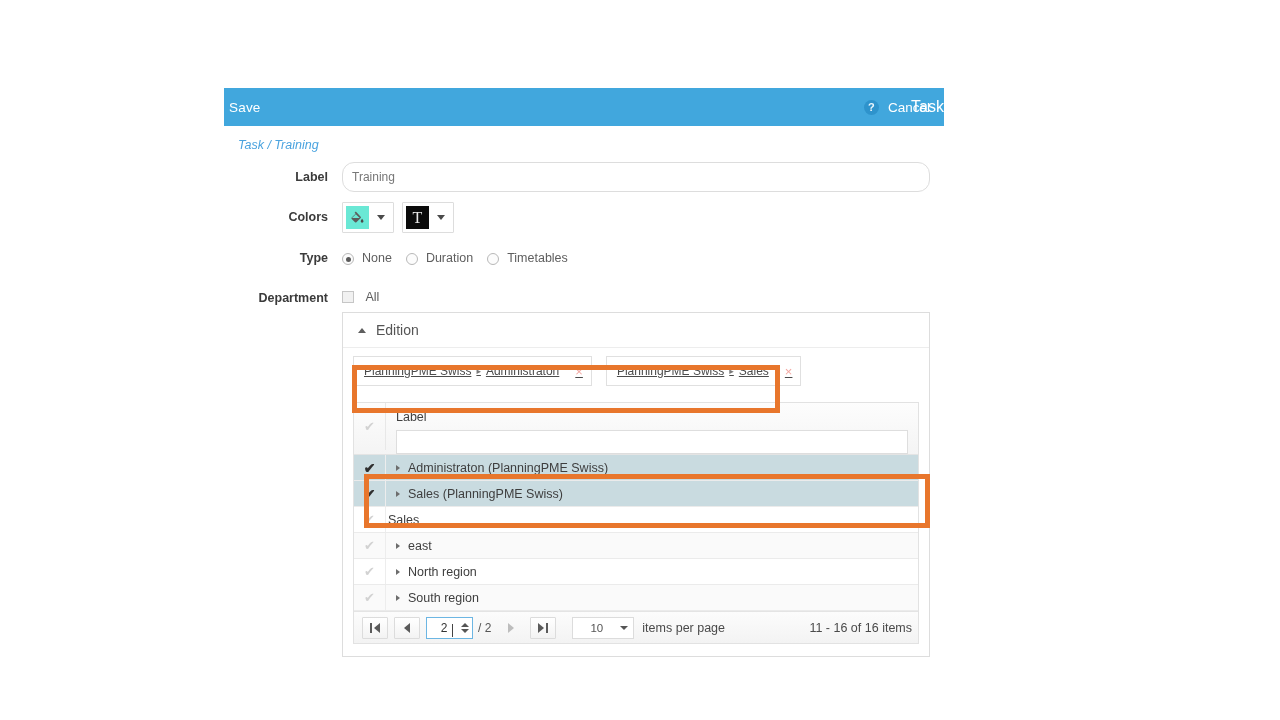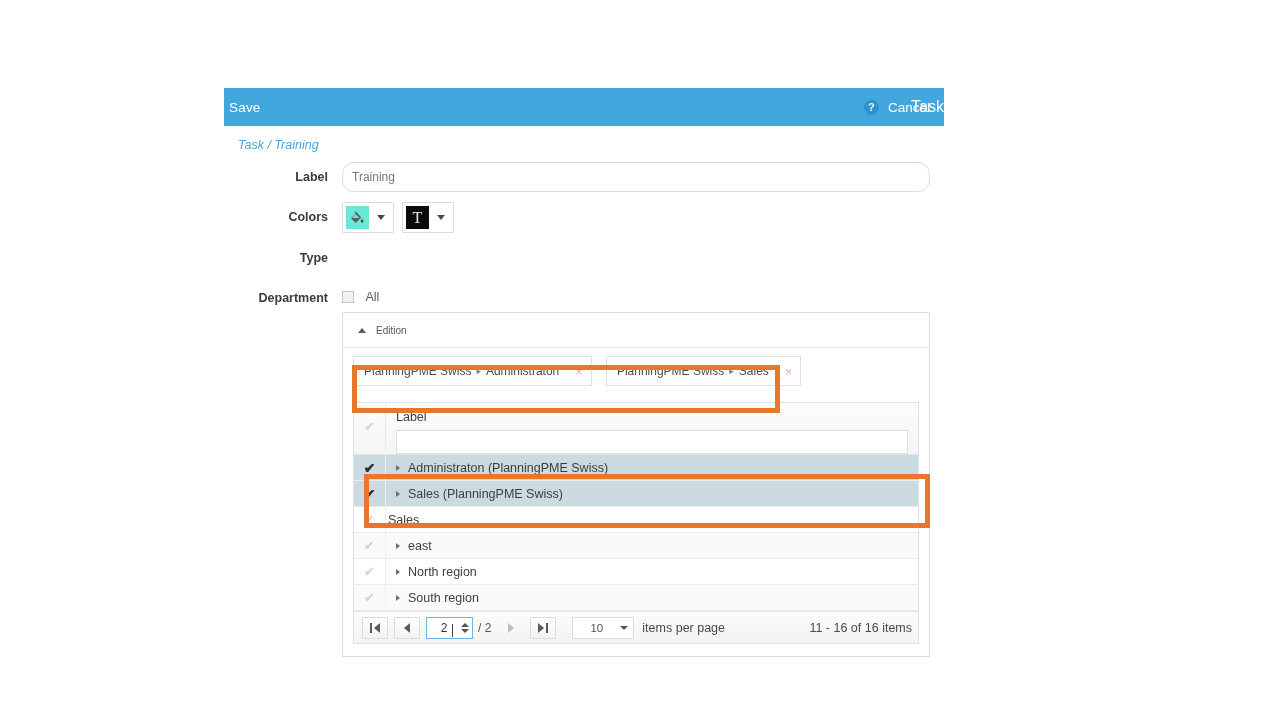--- a/index.html
+++ b/index.html
@@ -149,21 +149,21 @@
   
   .panel {
     border: 1px solid #dddddd;
     background: #ffffff;
     margin-top: 2px;
   }
   .panel-head {
     display:flex; align-items:center;
     height: 35px;
     padding-left: 15px;
-    font-size: 10px; color:#555555;
+    font-size: 14px; color:#555555;
     border-bottom: 1px solid #ededed;
     cursor: pointer;
   }
   .caret-up {
     width: 0; height: 0;
     border-left: 4px solid transparent;
     border-right: 4px solid transparent;
     border-bottom: 5px solid #5e5e5e;
     margin-right: 10px;
   }
@@ -174,20 +174,21 @@
   .token-row { display: flex; gap: 0; }
   .token {
     display:flex; align-items:center;
     height: 30px;
     border: 1px solid #e0e0e0;
     background: #ffffff;
     padding: 0 8px 0 10px;
     font-size: 12px;
     color: #4b4b4b;
     white-space: nowrap;
+    text-decoration: underline;
   }
   .token + .token { margin-left: 14px; }
   .tok-sep { margin: 0 5px; color:#7a7a7a; font-size: 9px; }
   .tok-x {
     margin-left: 16px;
     color: #f3a6a0; font-size: 13px; line-height: 1;
     cursor: pointer;
   }
 
   
@@ -371,20 +372,30 @@
                 <span class="swatch-t">T</span>
               </span>
               <span class="caret-down"></span>
             </div>
           </div>
         </div>
       </div>
 
       <div class="form-row">
         <div class="form-label">Type</div>
+        <div class="form-field">
+          <div class="radio-group">
+            <span class="radio checked"></span>
+            <span class="radio-label">None</span>
+            <span class="radio"></span>
+            <span class="radio-label">Duration</span>
+            <span class="radio"></span>
+            <span class="radio-label">Timetables</span>
+          </div>
+        </div>
       </div>
 
       <div class="form-row">
         <div class="form-label">Department</div>
         <div class="form-field">
           <div style="line-height:26px;">
             <span class="checkbox"></span>
             <span class="cb-label">All</span>
           </div>
 

